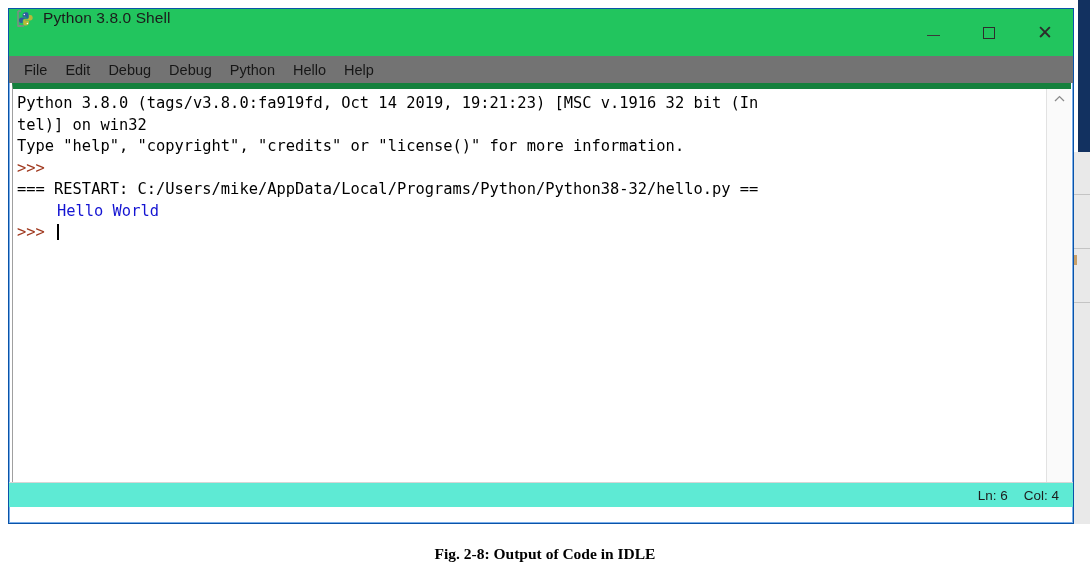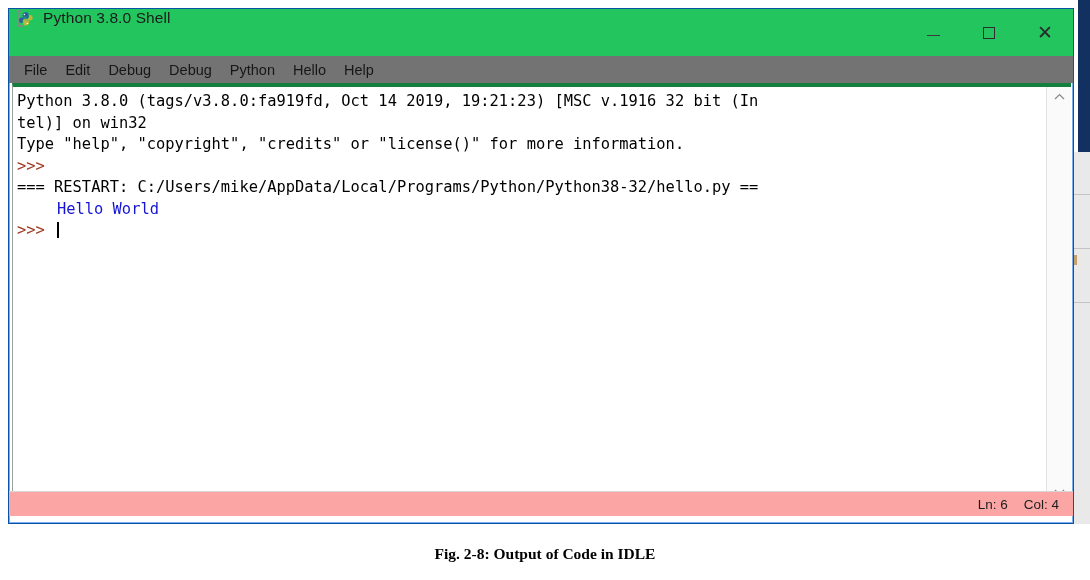--- a/index.html
+++ b/index.html
@@ -133,21 +133,21 @@
     color: #171717;
     padding: 2px 9px;
     white-space: nowrap;
   }
 
   
   #console-wrap {
     position: relative;
     height: 415px;
     margin: 0 2px 0 3px;
-    border-top: 4px solid #15803d;
+    border-top: 6px solid #15803d;
     border-left: 1px solid #a0a0a0;
     background: #ffffff;
     display: flex;
   }
   #console {
     flex: 1 1 auto;
     position: relative;
     overflow: hidden;
     padding: 4px 0 0 4px;
     background: #ffffff;
@@ -192,23 +192,23 @@
     font-family: "DejaVu Sans", sans-serif;
   }
   #sb-up { top: 0; }
   #sb-down { bottom: 0; }
 
   
   #statusbar {
     position: absolute;
     left: 0;
     right: 0;
-    bottom: 7px;
+    bottom: 16px;
     height: 25px;
-    background: #fca5a5;
+    background: #5eead4;
     border-top: 1px solid #d6d6d6;
     display: flex;
     align-items: center;
     justify-content: flex-end;
     padding-right: 14px;
     box-sizing: border-box;
   }
   .status-text {
     font-size: 13.5px;
     color: #1e1e1e;

